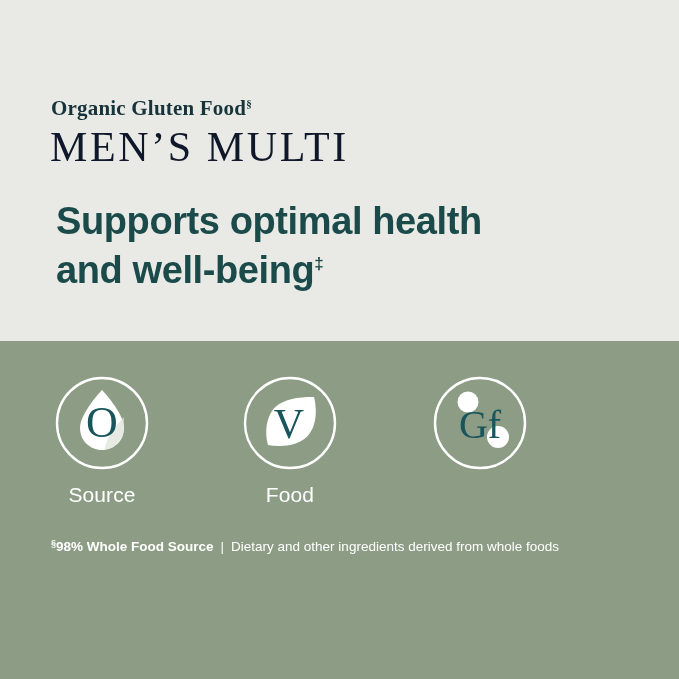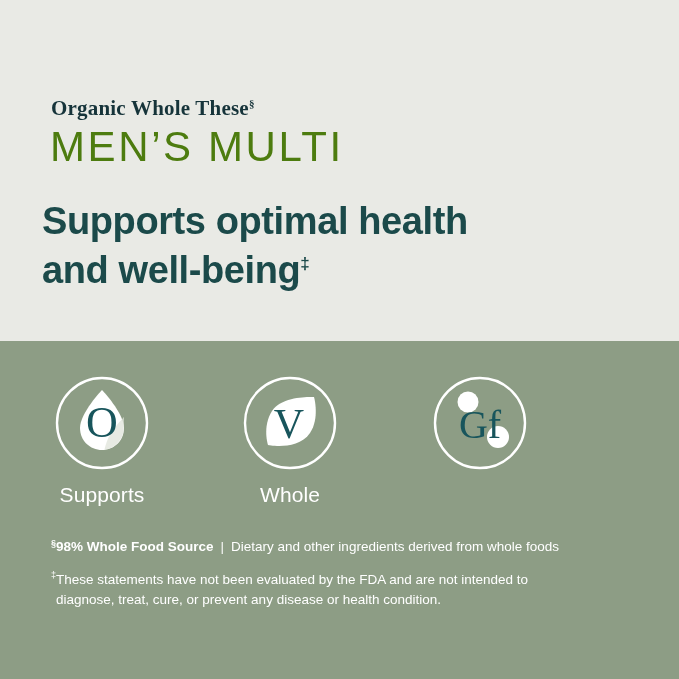--- a/index.html
+++ b/index.html
@@ -17,26 +17,26 @@
   }
   .eyebrow{
     position:absolute;left:51px;top:96px;
     font-family:"Liberation Serif", serif;
     font-weight:bold;font-size:21px;color:#16343a;
     letter-spacing:0.2px;white-space:nowrap;
   }
   .eyebrow sup{font-size:11px;vertical-align:super;font-weight:bold;}
   .product-title{
     position:absolute;left:50px;top:126px;
-    font-family:Liberation Sans, sans-serif;
-    font-weight:normal;font-size:42px;color:#4d7c0f;
+    font-family:Liberation Serif, serif;
+    font-weight:normal;font-size:42px;color:#0f172a;
     letter-spacing:2.6px;white-space:nowrap;line-height:1;
   }
   .headline{
-    position:absolute;left:42px;top:197px;width:560px;
+    position:absolute;left:56px;top:197px;width:560px;
     font-family:"Liberation Sans", sans-serif;
     font-weight:bold;font-size:38px;color:#1b4a4a;
     line-height:1.30;letter-spacing:-0.4px;
   }
   .headline sup{font-size:17px;vertical-align:super;font-weight:bold;}
 
   
   .bottom-panel{
     position:absolute;left:0;top:341px;width:679px;height:338px;
     background:#8d9d85;
@@ -80,21 +80,21 @@
   sup.mark{font-size:9px;vertical-align:super;}
 </style>
 </head>
 <body>
 
 <div class="page">
 
   <div class="top-panel">
 
     <div class="eyebrow">
-      <span>Organic Whole These</span><sup>§</sup>
+      <span>Organic Gluten Food</span><sup>§</sup>
     </div>
 
     <div class="product-title">MEN’S MULTI</div>
 
     <div class="headline">
       <span>Supports optimal health</span><br>
       <span>and well-being</span><sup>‡</sup>
     </div>
   </div>
 
@@ -102,47 +102,43 @@
 
     <div class="badges">
 
       <div class="badge">
         <svg class="badge-mark" viewBox="0 0 96 96">
           <circle cx="48" cy="48" r="45" fill="none" stroke="#ffffff" stroke-width="2.4"></circle>
           <path d="M48 15 C48 15 70 38 70 53 C70 65.5 60.2 75 48 75 C35.8 75 26 65.5 26 53 C26 38 48 15 48 15 Z" fill="#ffffff"></path>
           <path d="M70 42 C70 42 62 50 57 58 C52 66 50.5 74.8 50.5 74.8 C60.8 73.6 69 64.5 69.6 55 Z" fill="#dfe3da" opacity="0.75"></path>
           <text x="48" y="62" text-anchor="middle" font-family="Liberation Serif, serif" font-size="44" fill="#18555c">O</text>
         </svg>
-        <div class="badge-label">Supports</div>
+        <div class="badge-label">Source</div>
       </div>
 
       <div class="badge">
         <svg class="badge-mark" viewBox="0 0 96 96">
           <circle cx="48" cy="48" r="45" fill="none" stroke="#ffffff" stroke-width="2.4"></circle>
           <path d="M72 22 C72 22 40 20 30 36 C20 52 26 70 26 70 C26 70 56 76 68 58 C78 43 72 22 72 22 Z" fill="#ffffff"></path>
           <text x="47" y="63" text-anchor="middle" font-family="Liberation Serif, serif" font-size="42" fill="#18555c">V</text>
         </svg>
-        <div class="badge-label">Whole</div>
+        <div class="badge-label">Food</div>
       </div>
 
       <div class="badge">
         <svg class="badge-mark" viewBox="0 0 96 96">
           <circle cx="48" cy="48" r="45" fill="none" stroke="#ffffff" stroke-width="2.4"></circle>
           <circle cx="36" cy="27" r="10.5" fill="#ffffff"></circle>
           <circle cx="66" cy="62" r="11" fill="#ffffff"></circle>
           <text x="48" y="63" text-anchor="middle" font-family="Liberation Serif, serif" font-size="40" fill="#18555c">Gf</text>
         </svg>
       </div>
     </div>
 
     <div class="footnotes">
 
       <div class="fn-line1">
         <span class="strong"><sup class="mark">§</sup><span>98% Whole Food Source</span></span><span class="sep">|</span><span>Dietary and other ingredients derived from whole foods</span>
       </div>
 
-      <div class="fn-block2">
-        <sup class="mark">‡</sup><span>These statements have not been evaluated by the FDA and are not intended to</span>
-        <span class="l2">diagnose, treat, cure, or prevent any disease or health condition.</span>
-      </div>
     </div>
   </div>
 </div>
 
 </body></html>

